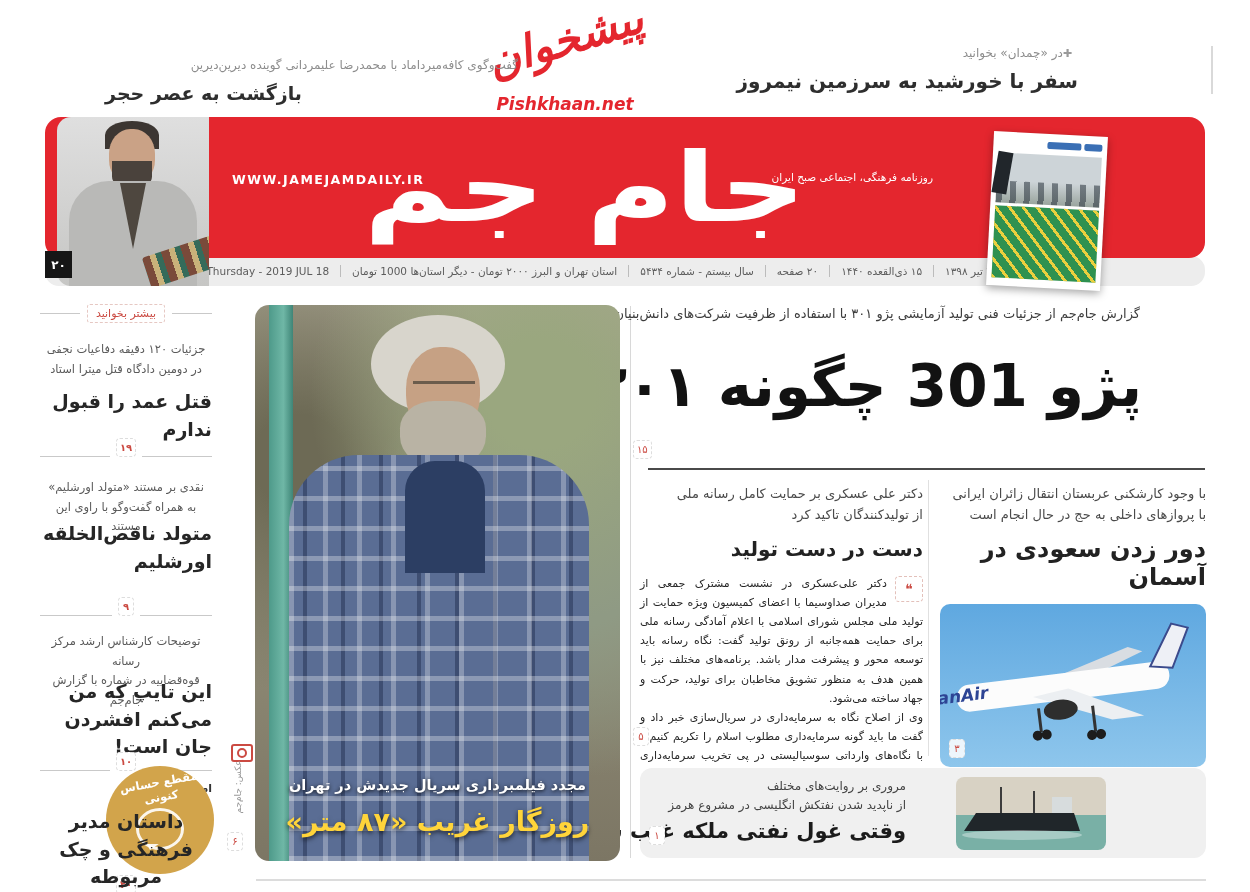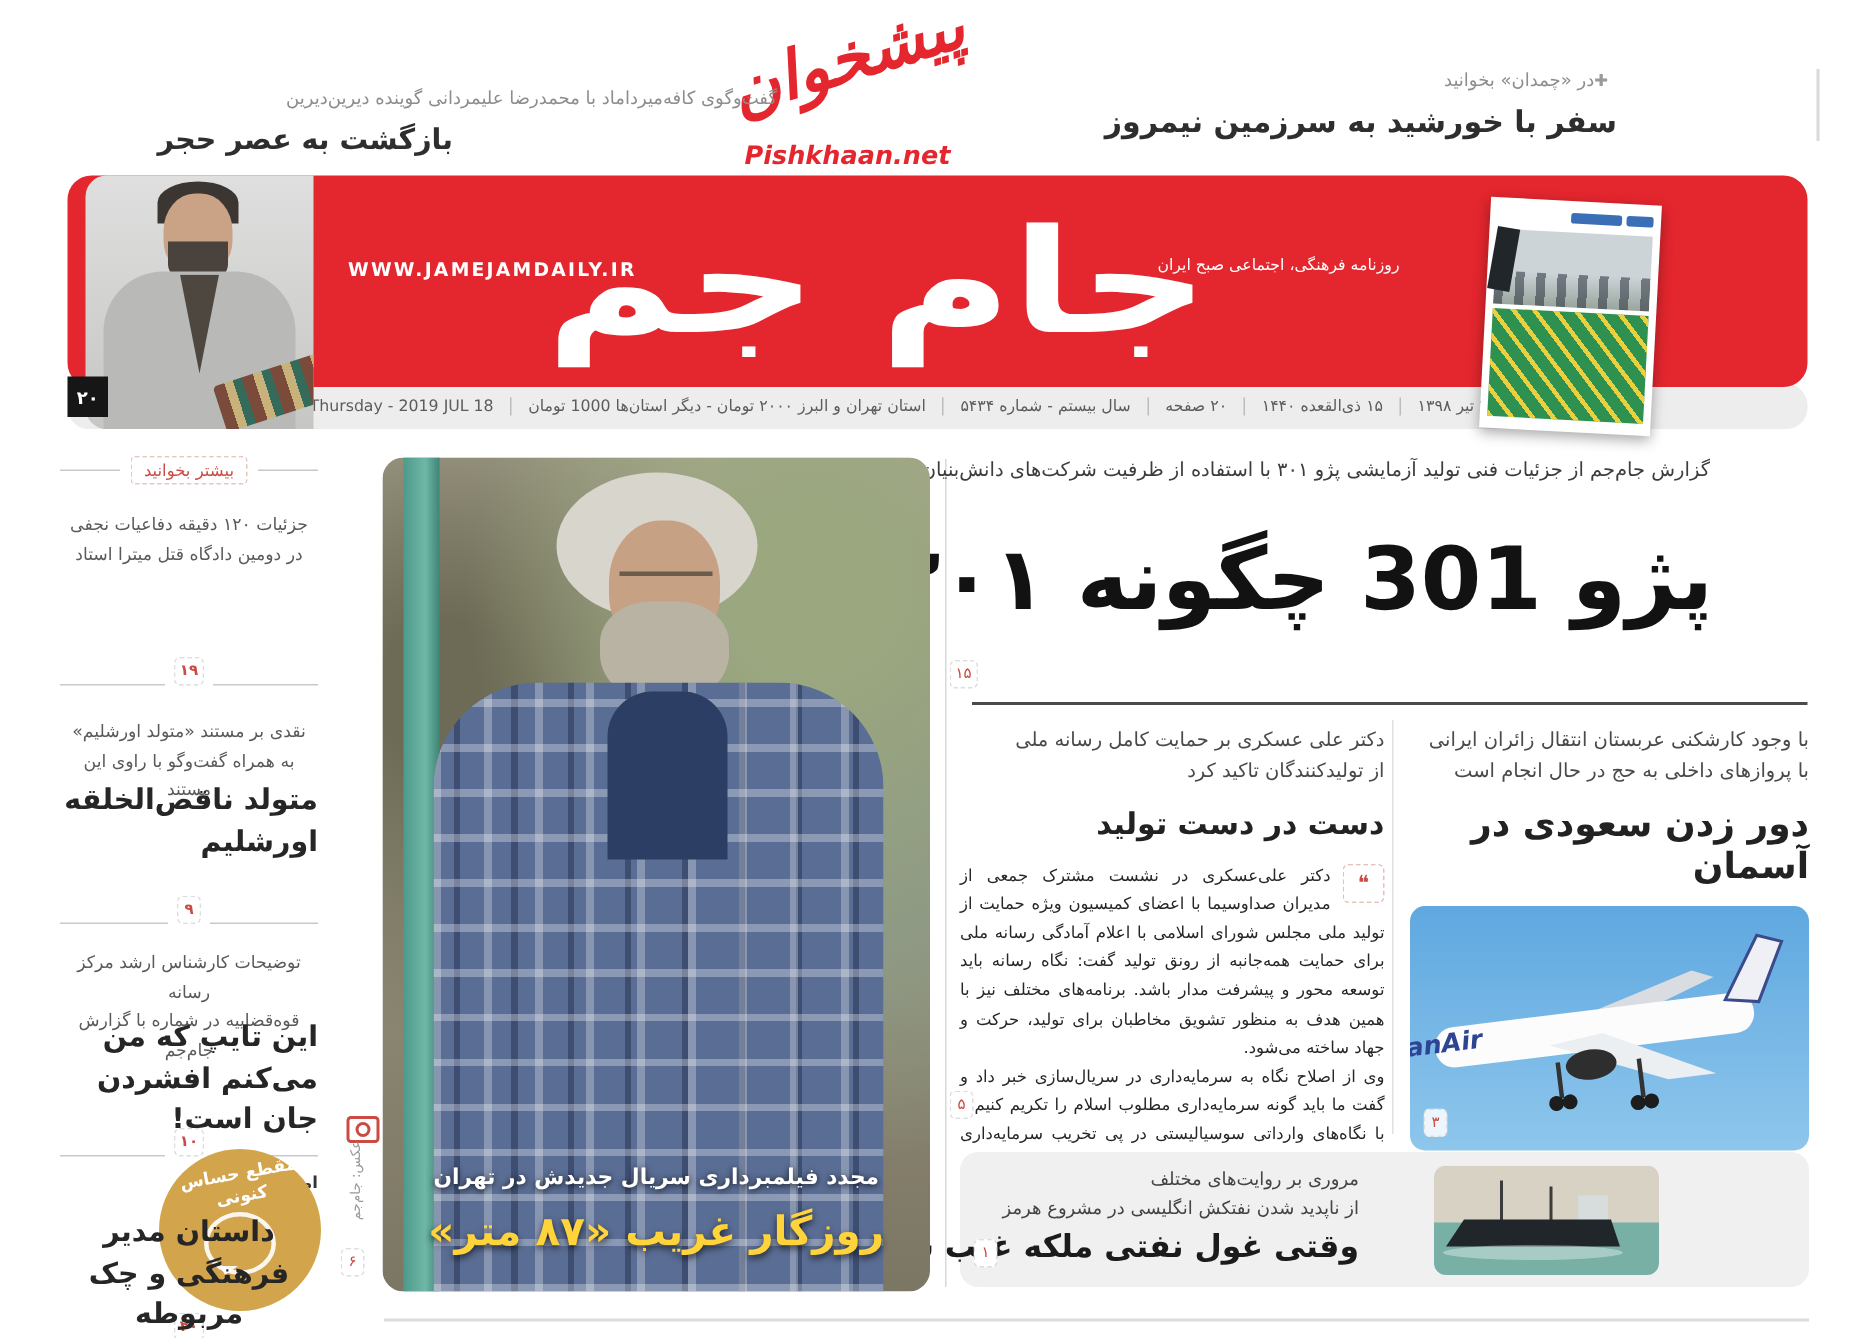--- a/index.html
+++ b/index.html
@@ -305,20 +305,21 @@
     <div class="item sb-title">
       <span class="sb-ln"></span>
       <span class="sb-tx">بیشتر بخوانید</span>
       <span class="sb-ln"></span>
     </div>
 
     <div class="item sb-k si1k">
       <div>جزئیات ۱۲۰ دقیقه دفاعیات نجفی</div>
       <div>در دومین دادگاه قتل میترا استاد</div>
     </div>
+    <div class="item sb-h si1h">قتل عمد را قبول ندارم</div>
     <div class="item sb-div sdiv1">
       <span class="sb-ln"></span>
       <span class="pbadge">۱۹</span>
       <span class="sb-ln"></span>
     </div>
 
     <div class="item sb-k si2k">
       <div>نقدی بر مستند «متولد اورشلیم»</div>
       <div>به همراه گفت‌وگو با راوی این مستند</div>
     </div>

